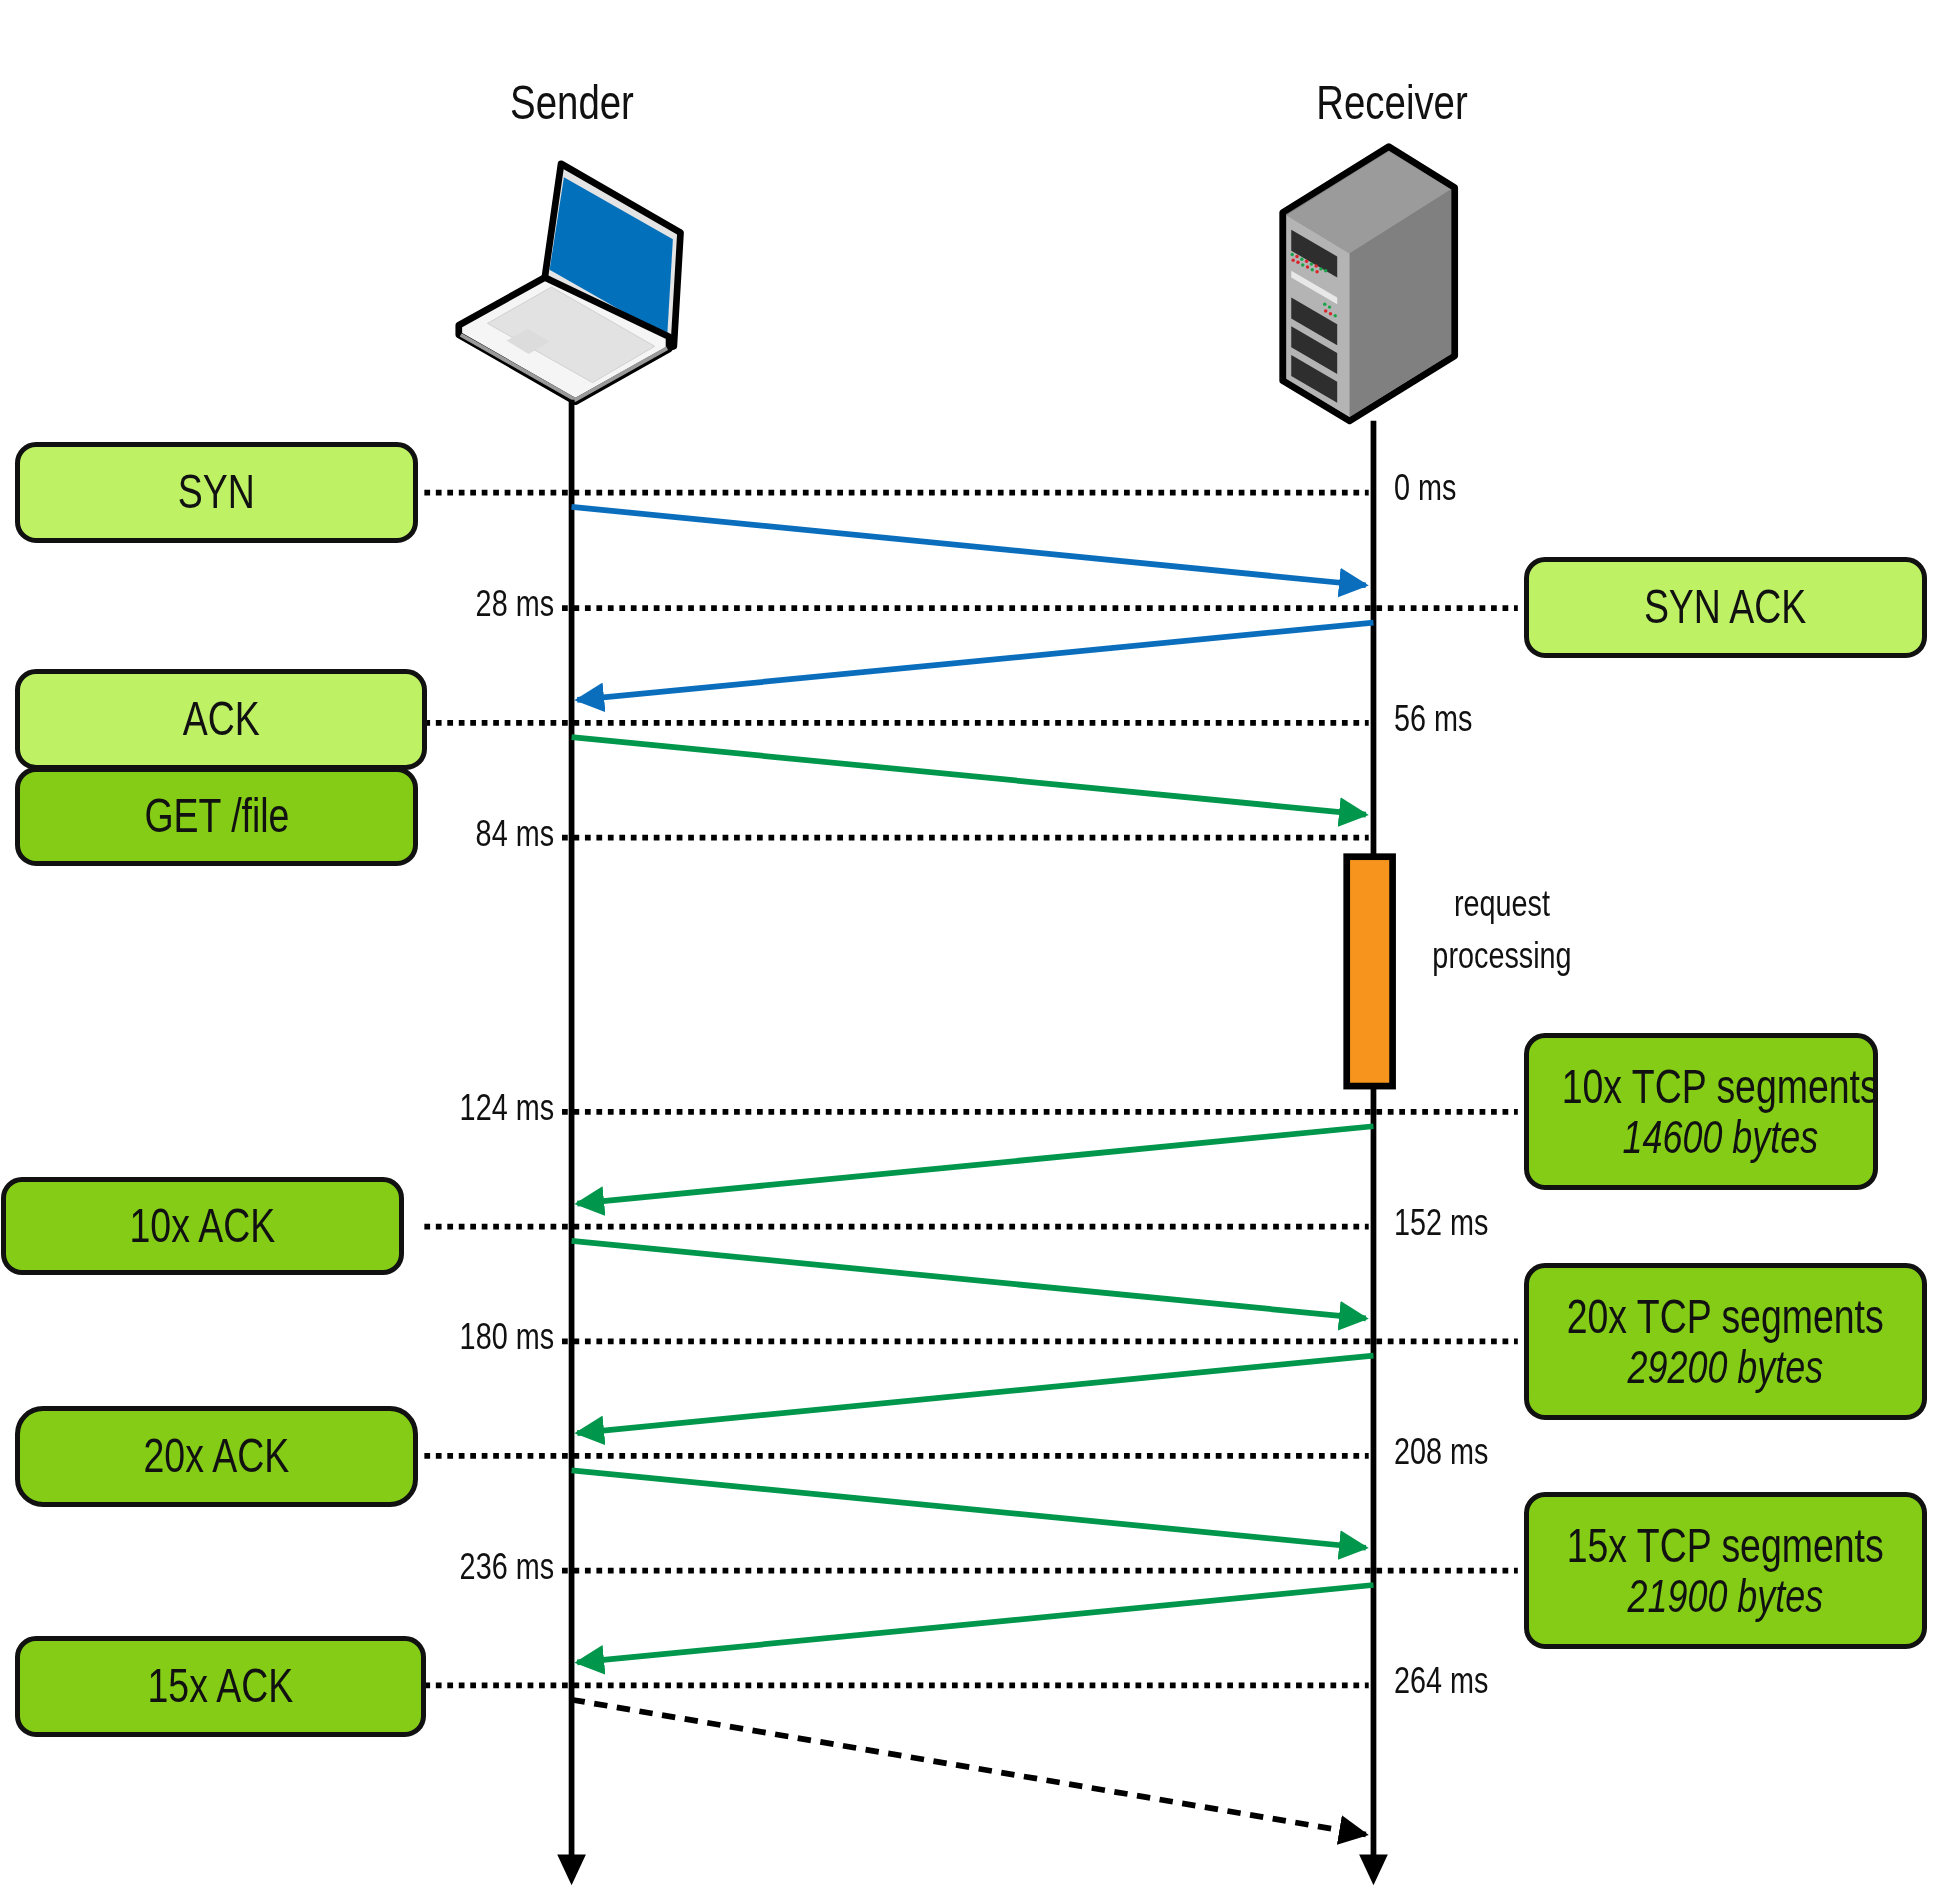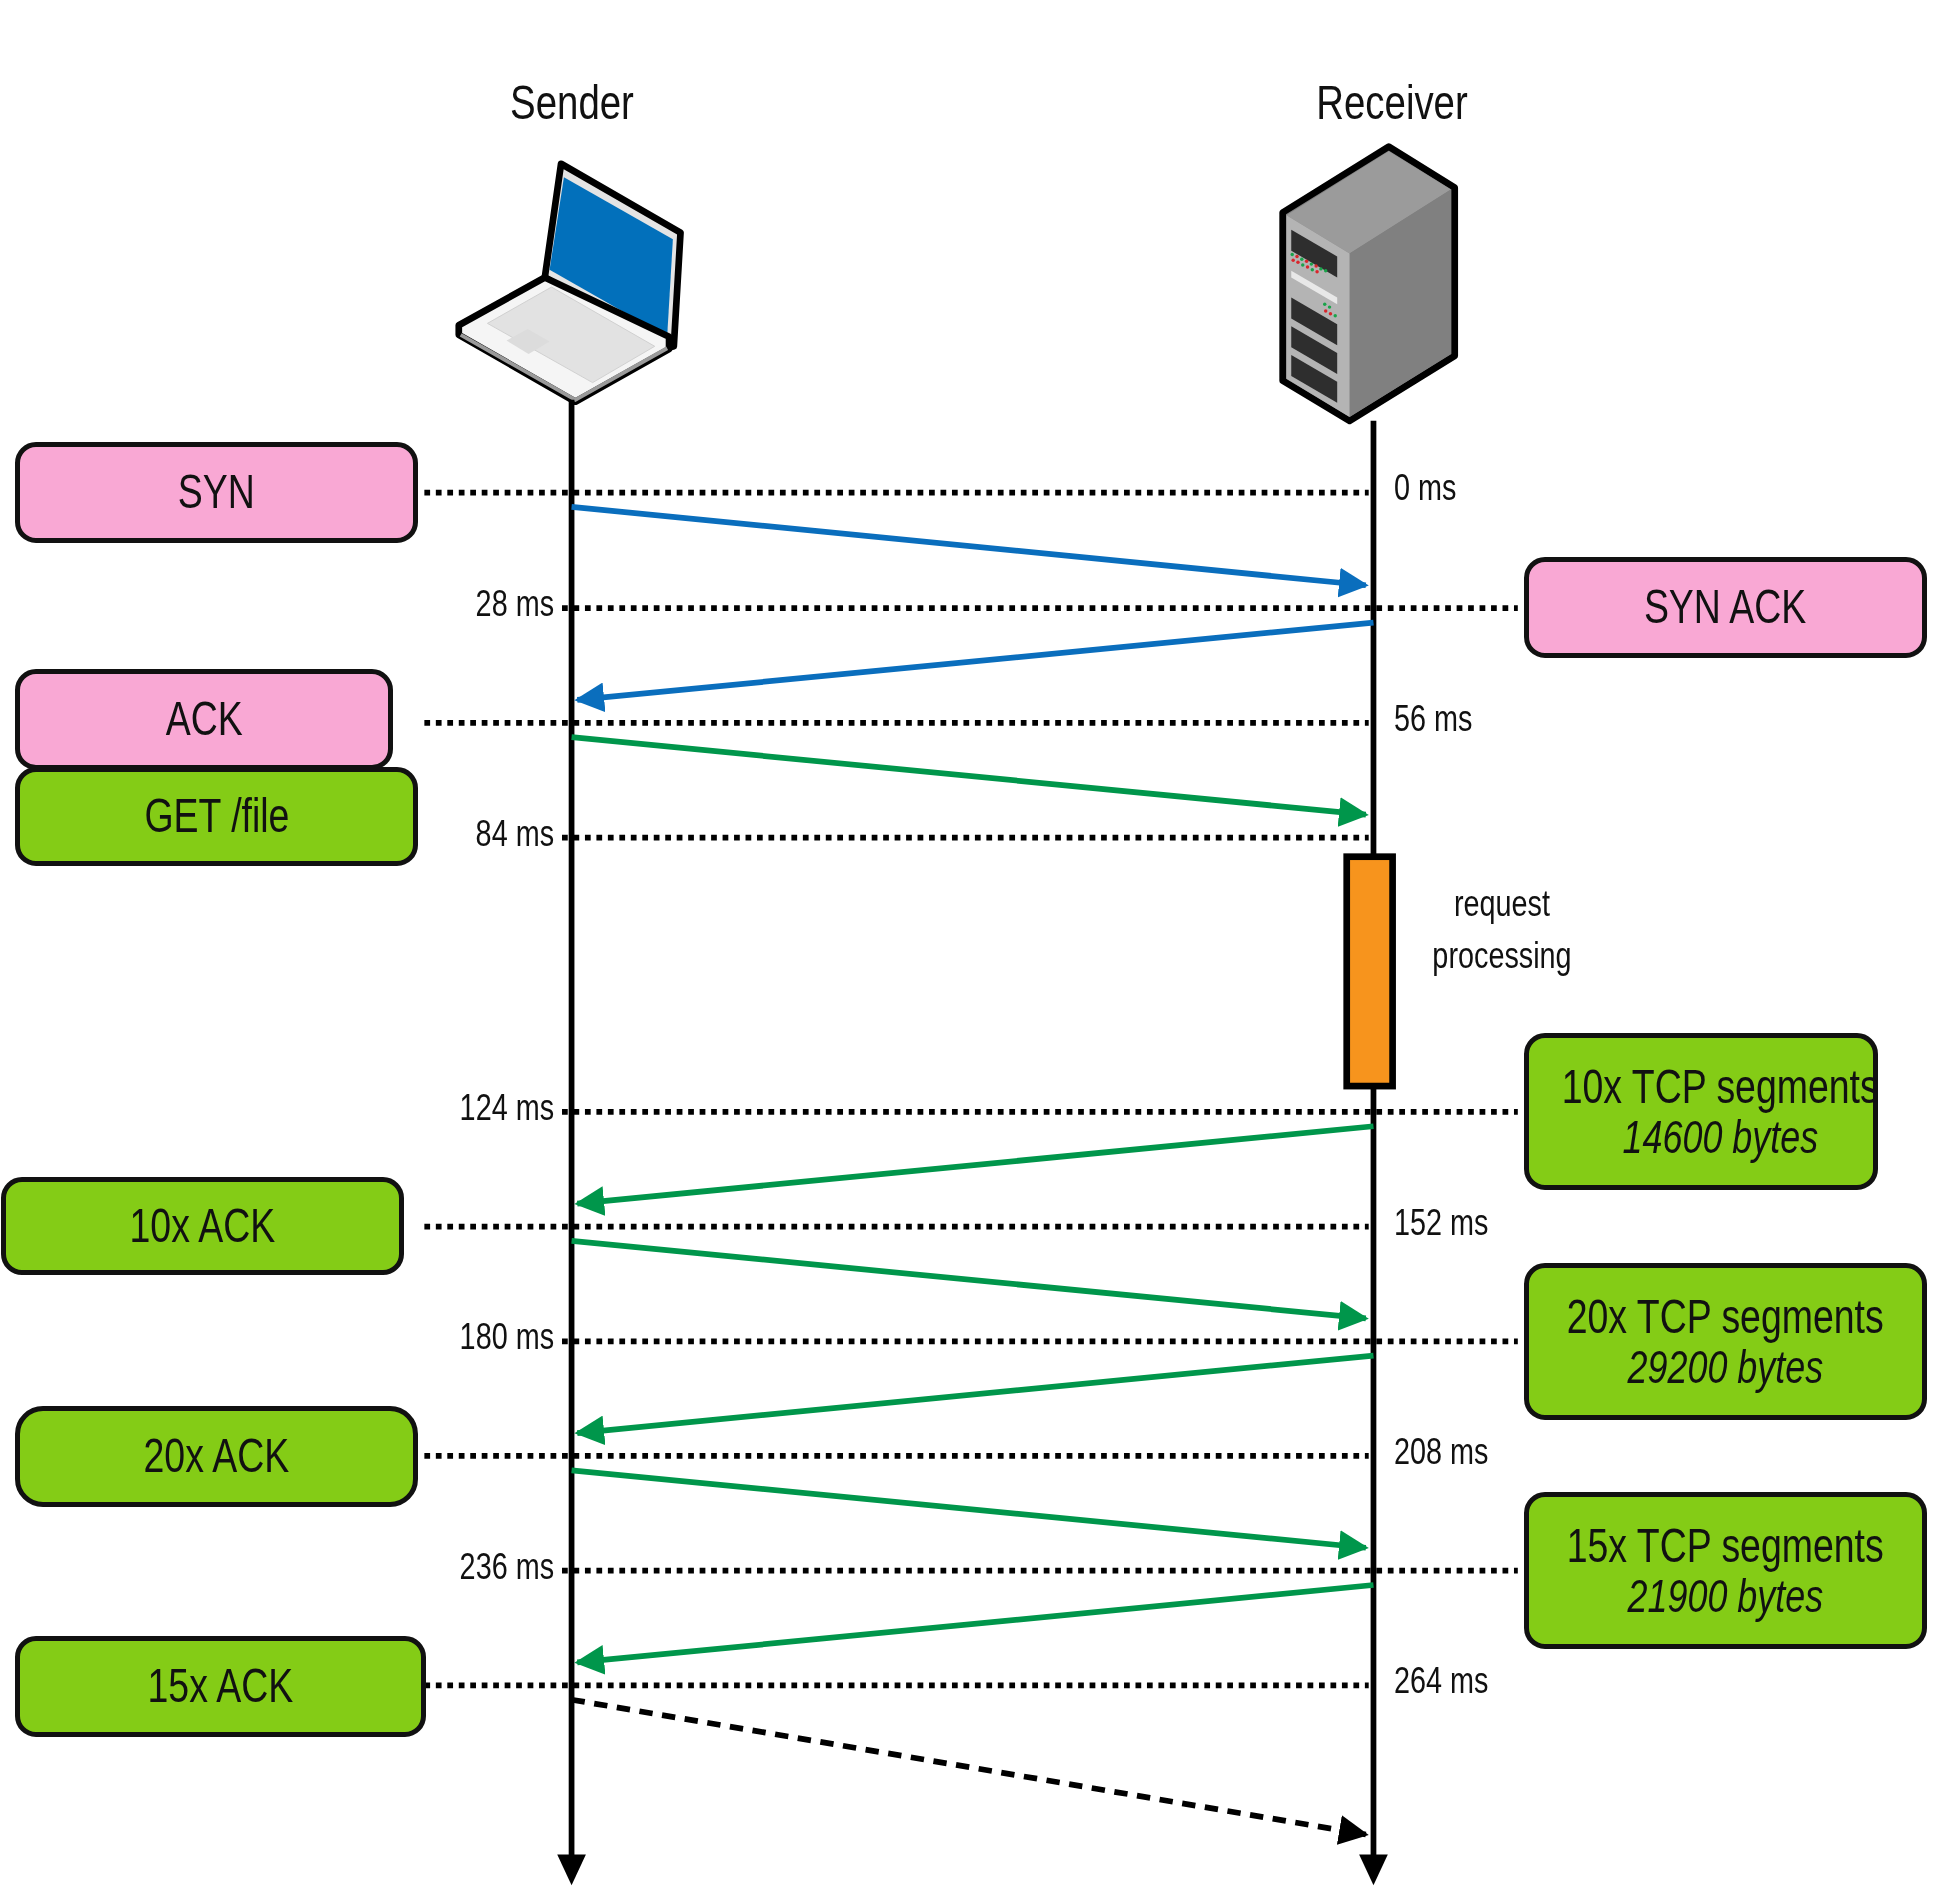--- a/index.html
+++ b/index.html
@@ -1,21 +1,21 @@
 <!DOCTYPE html>
 <html><head>
 <meta charset="utf-8">
 <style>
   html, body { margin: 0; padding: 0; background: #ffffff; }
   body { width: 1946px; height: 1895px; position: relative; overflow: hidden;
          font-family: "Liberation Sans", "DejaVu Sans", sans-serif; color: #111; }
   svg.diagram { position: absolute; left: 0; top: 0; }
   .box { position: absolute; border: 5.7px solid #111; border-radius: 21px; box-sizing: border-box;
          display: flex; flex-direction: column; align-items: center; justify-content: center; }
-  .box.blue { background: #f9a8d4; }
+  .box.blue { background: #bef264; }
   .box.peach { background: #84cc16; }
   .box .lbl { display: inline-block; font-size: 48px; line-height: 1.05; transform: scaleX(0.78); white-space: nowrap; }
   .box .sub { display: inline-block; font-size: 46px; line-height: 1.05; font-style: italic; transform: scaleX(0.78); white-space: nowrap; }
   .tlabel { position: absolute; font-size: 36px; white-space: nowrap; transform: scaleX(0.8); }
   .tlabel.left { transform-origin: right center; text-align: right; }
   .tlabel.right { transform-origin: left center; }
   .actor { position: absolute; font-size: 48px; white-space: nowrap; transform: translateX(-50%) scaleX(0.8); }
   .note { position: absolute; font-size: 36px; text-align: center; line-height: 52px; transform: translateX(-50%) scaleX(0.8); white-space: nowrap; }
 </style>
 </head>
@@ -110,21 +110,21 @@
       <line x1="598" y1="1778" x2="1429" y2="1919" stroke="#000000" stroke-width="6" stroke-dasharray="14 10" marker-end="url(#ah-black)"></line>
     </g>
 </svg>
 
 <div class="actor" style="left:572px; top:75px;">Sender</div>
 <div class="actor" style="left:1392px; top:75px;">Receiver</div>
 
 <div class="box blue" style="left:15.3px; top:442px; width:403px; height:101px;">
   <span class="lbl">SYN</span>
 </div>
-<div class="box blue" style="left:15.3px; top:669px; width:378px; height:101px;text-align:center;">
+<div class="box blue" style="left:15.3px; top:669px; width:412px; height:101px;text-align:center;">
   <span class="lbl">ACK</span>
 </div>
 <div class="box peach" style="left:15.3px; top:767px; width:403px; height:99px;">
   <span class="lbl">GET /file</span>
 </div>
 <div class="box peach" style="left:1px; top:1177px; width:403px; height:98px;">
   <span class="lbl">10x ACK</span>
 </div>
 <div class="box peach" style="left:15.3px; top:1406px; width:403px; height:101px;border-radius:28px;">
   <span class="lbl">20x ACK</span>

